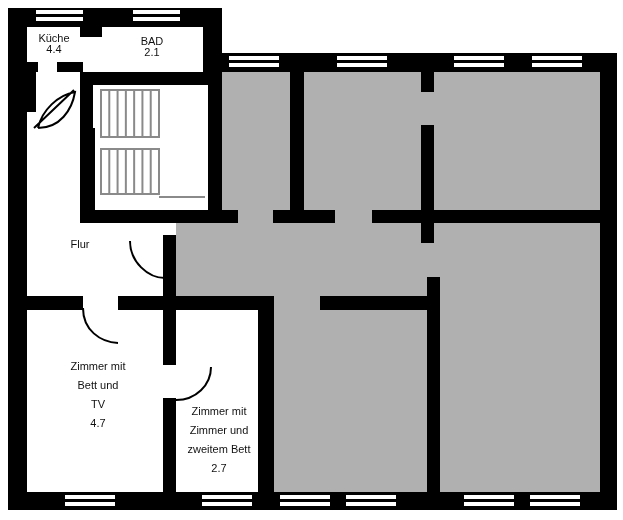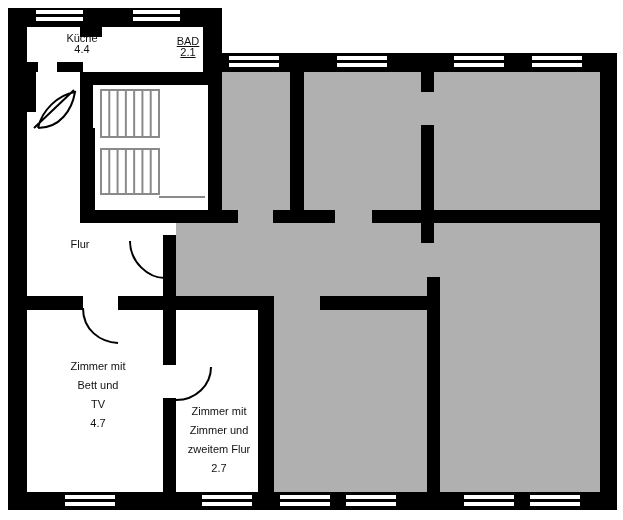--- a/index.html
+++ b/index.html
@@ -1,19 +1,19 @@
 <!DOCTYPE html>
 <html><head>
 <meta charset="utf-8">
 <style>
   html, body { margin: 0; padding: 0; background: #ffffff; }
   body { width: 623px; height: 520px; overflow: hidden; position: relative; font-family: "Liberation Sans", sans-serif; }
   #plan { position: absolute; left: 0; top: 0; }
   .label { position: absolute; text-align: center; font-size: 11px; line-height: 19px; color: #111; white-space: nowrap; transform: translateX(-50%); }
-  .label.tight { line-height: 11px; margin-left: 28px; }
+  .label.tight { line-height: 11px; }
 </style>
 </head>
 <body>
 
 <svg id="plan" width="623" height="520" viewBox="0 0 623 520">
   <g id="rented">
       <rect x="222" y="72" width="68" height="138" fill="#b0b0b0"></rect>
       <rect x="304" y="72" width="117" height="138" fill="#b0b0b0"></rect>
       <rect x="434" y="72" width="166" height="138" fill="#b0b0b0"></rect>
       <rect x="238" y="210" width="35" height="13" fill="#b0b0b0"></rect>
@@ -108,31 +108,31 @@
     <path d="M130 241 C130 262 148 278 165 278"></path>
     <path d="M83 308 C83 330 100 342 118 343"></path>
     <path d="M211 367 C211 385 196 400 176 400"></path>
   </g>
 </svg>
 
 <div class="label tight" style="left:54px; top:33px;">
   <div>Küche</div>
   <div>4.4</div>
 </div>
-<div class="label tight" style="left:160px; top:36px;text-decoration:underline;">
+<div class="label tight" style="left:152px; top:36px;">
   <div>BAD</div>
   <div>2.1</div>
 </div>
 <div class="label" style="left:80px; top:235px;text-align:right;">
   <div>Flur</div>
 </div>
 <div class="label" style="left:98px; top:357px;">
   <div>Zimmer mit</div>
   <div>Bett und</div>
   <div>TV</div>
   <div>4.7</div>
 </div>
 <div class="label" style="left:219px; top:402px;">
   <div>Zimmer mit</div>
   <div>Zimmer und</div>
-  <div>zweitem Flur</div>
+  <div>zweitem Bett</div>
   <div>2.7</div>
 </div>
 
 </body></html>

